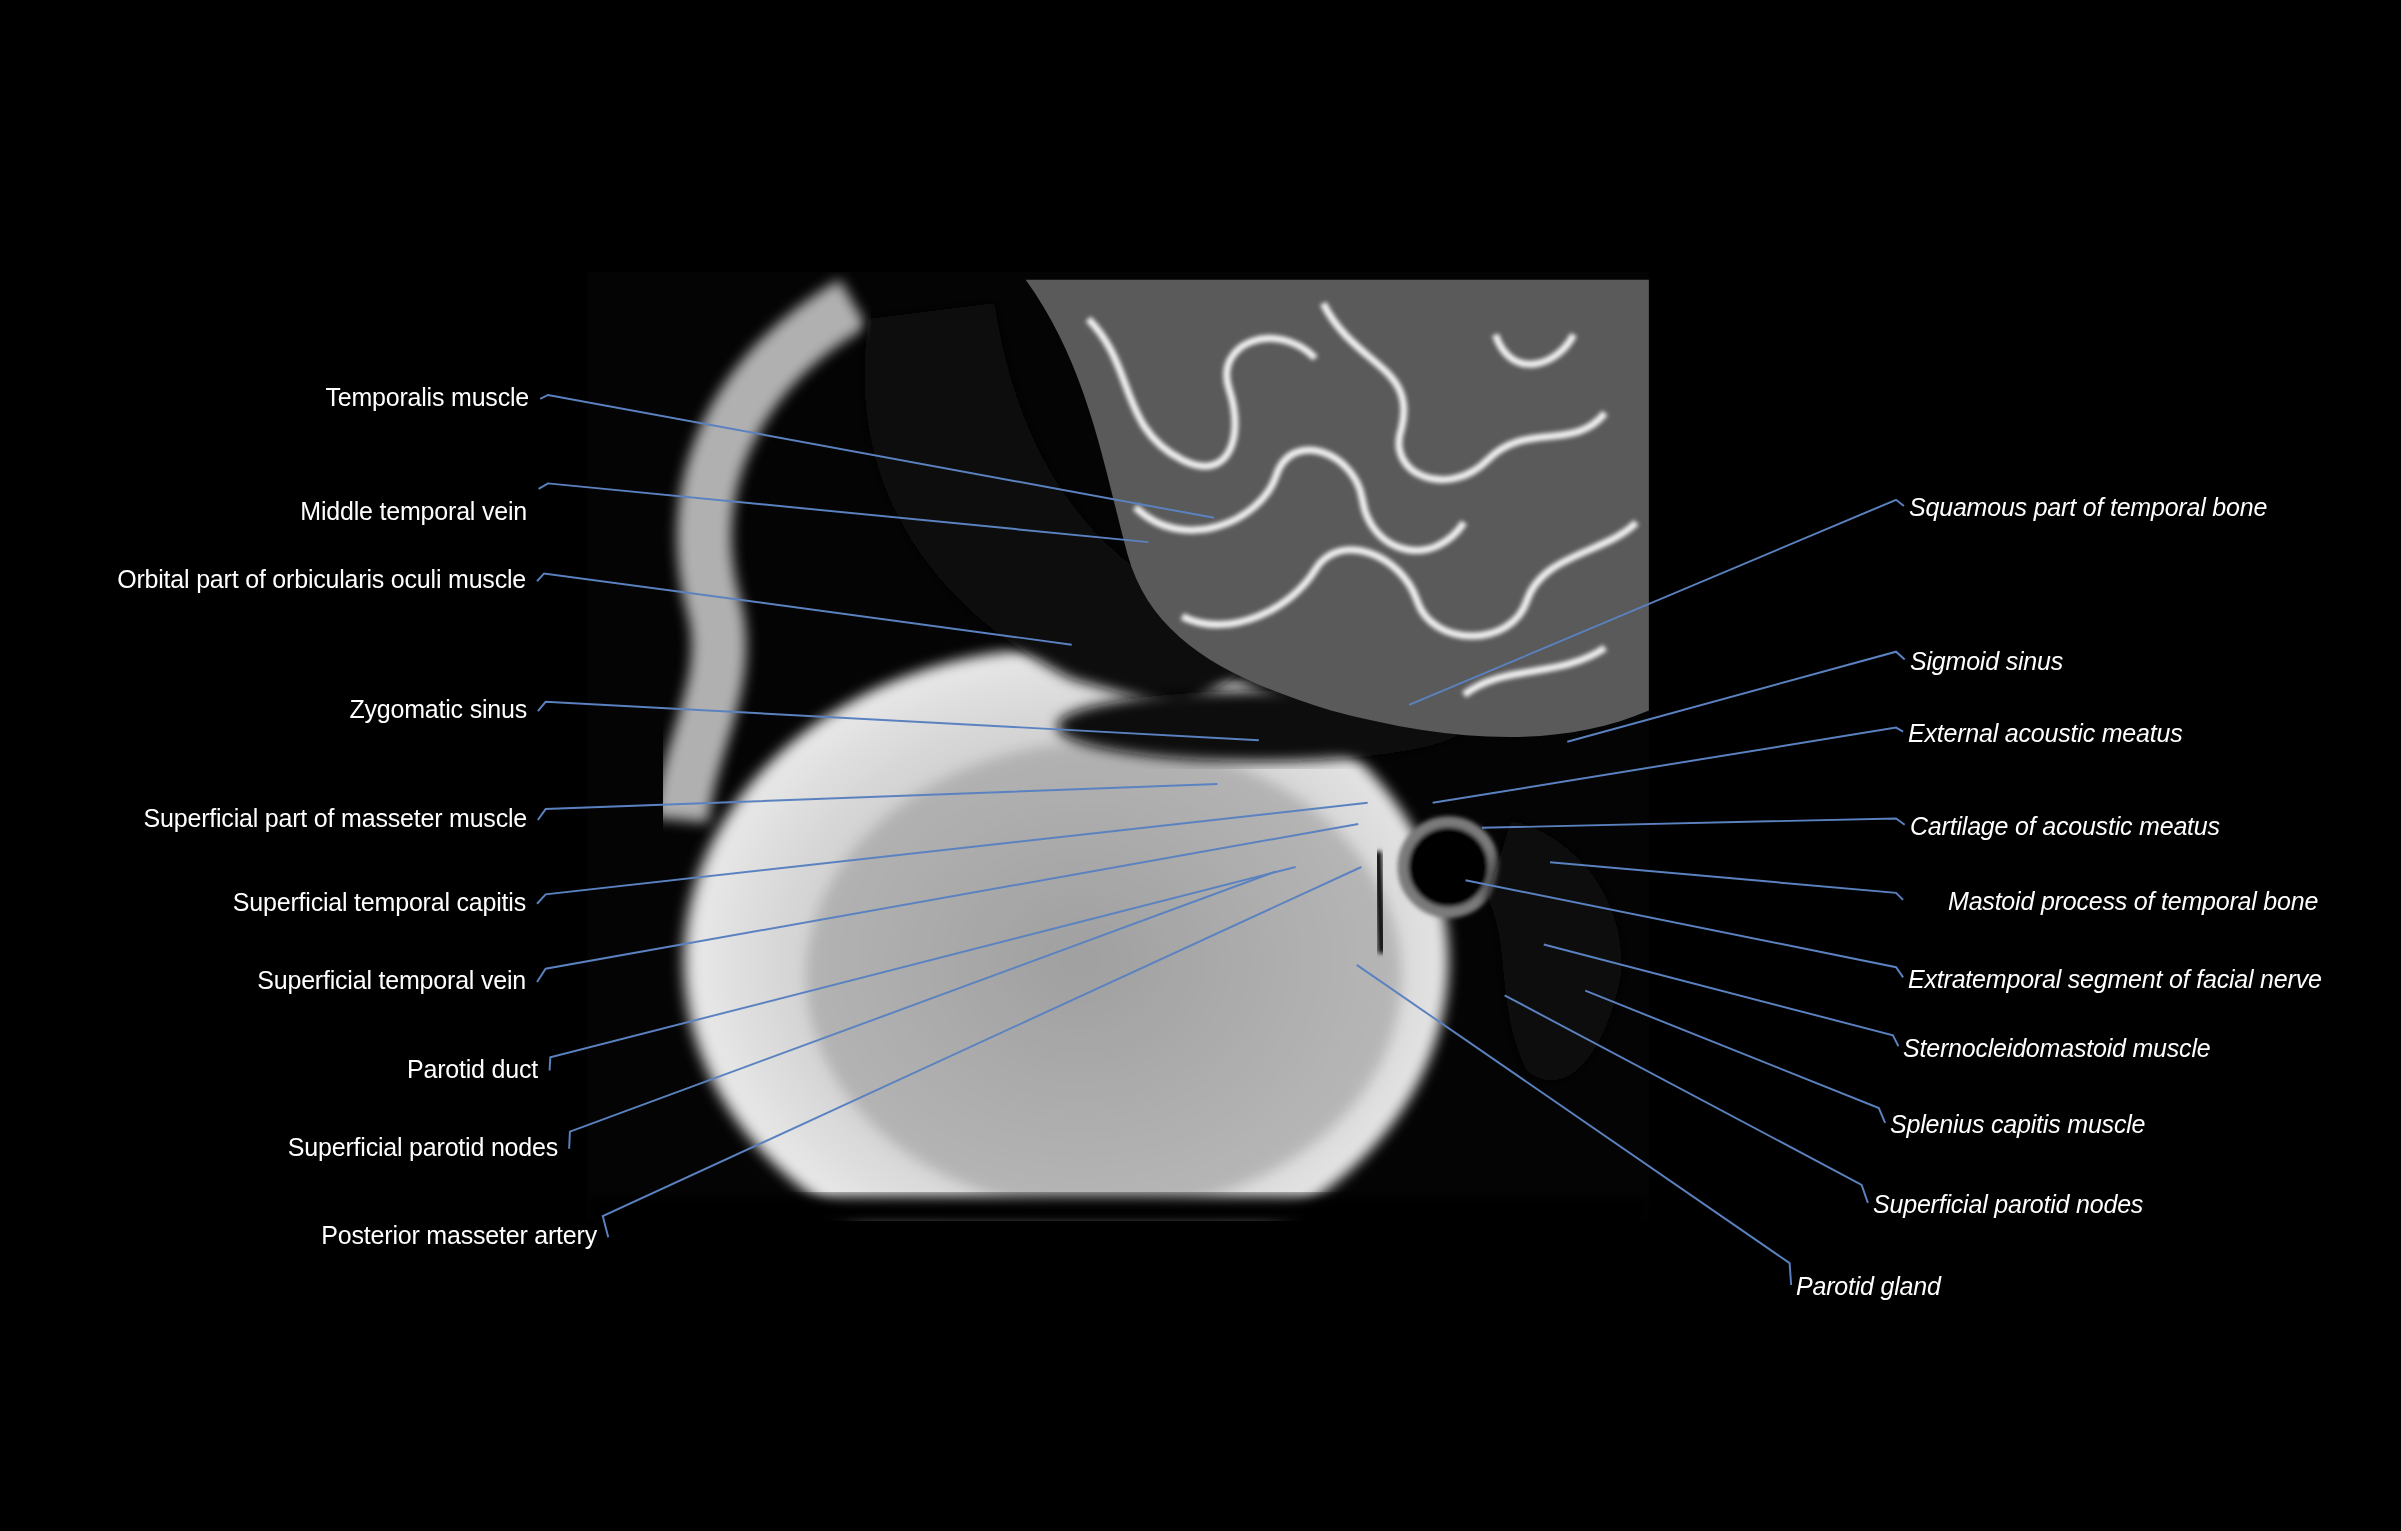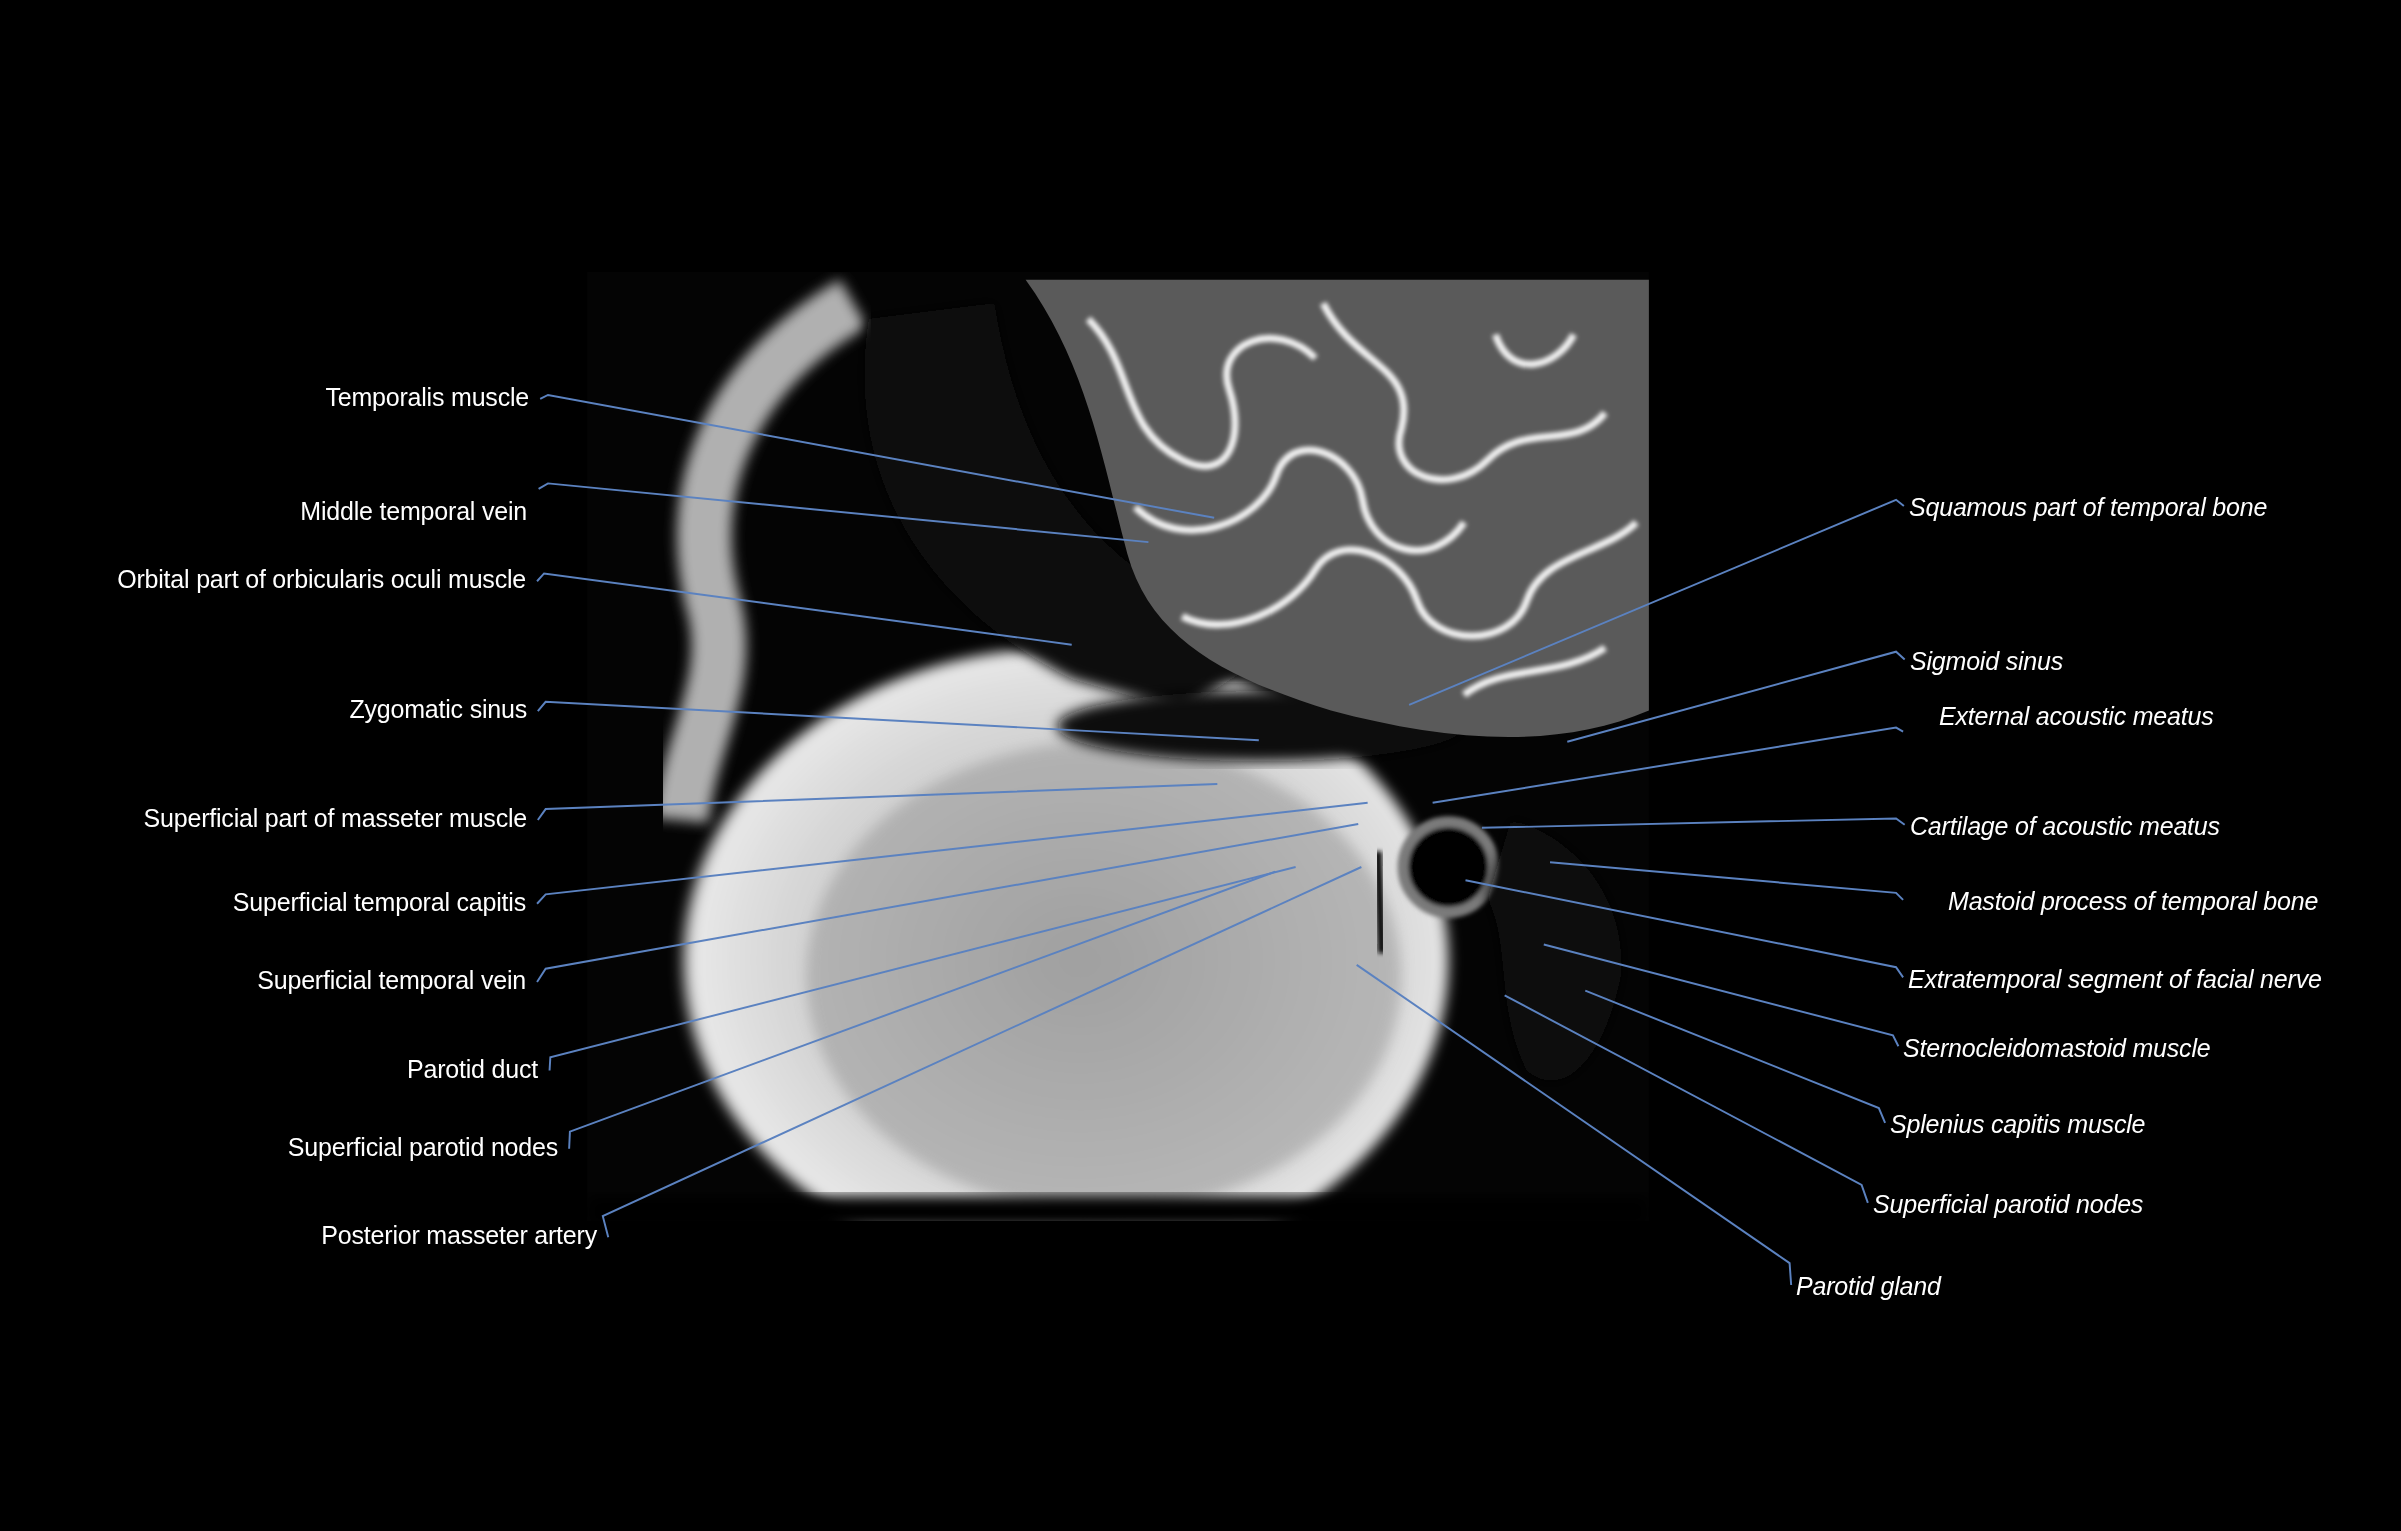--- a/index.html
+++ b/index.html
@@ -103,21 +103,21 @@
       <div class="label left" style="top: 565px; right: 1875px;">Orbital part of orbicularis oculi muscle</div>
       <div class="label left" style="top: 695px; right: 1874px;">Zygomatic sinus</div>
       <div class="label left" style="top: 804px; right: 1874px;">Superficial part of masseter muscle</div>
       <div class="label left" style="top: 888px; right: 1875px;">Superficial temporal capitis</div>
       <div class="label left" style="top: 966px; right: 1875px;">Superficial temporal vein</div>
       <div class="label left" style="top: 1055px; right: 1863px;">Parotid duct</div>
       <div class="label left" style="top: 1133px; right: 1843px;">Superficial parotid nodes</div>
       <div class="label left" style="top: 1221px; right: 1804px;">Posterior masseter artery</div>
       <div class="label right" style="top: 493px; left: 1909px;">Squamous part of temporal bone</div>
       <div class="label right" style="top: 647px; left: 1910px; text-align: right;">Sigmoid sinus</div>
-      <div class="label right" style="top: 702px; left: 1908px; margin-left: 31px;">External acoustic meatus</div>
+      <div class="label right" style="top: 719px; left: 1908px;">External acoustic meatus</div>
       <div class="label right" style="top: 812px; left: 1910px;">Cartilage of acoustic meatus</div>
       <div class="label right" style="top: 887px; left: 1908px; margin-left: 40px;">Mastoid process of temporal bone</div>
       <div class="label right" style="top: 965px; left: 1908px;">Extratemporal segment of facial nerve</div>
       <div class="label right" style="top: 1034px; left: 1903px;">Sternocleidomastoid muscle</div>
       <div class="label right" style="top: 1110px; left: 1890px;">Splenius capitis muscle</div>
       <div class="label right" style="top: 1190px; left: 1873px;">Superficial parotid nodes</div>
       <div class="label right" style="top: 1272px; left: 1796px;">Parotid gland</div>
     </div>
 </div>
 

